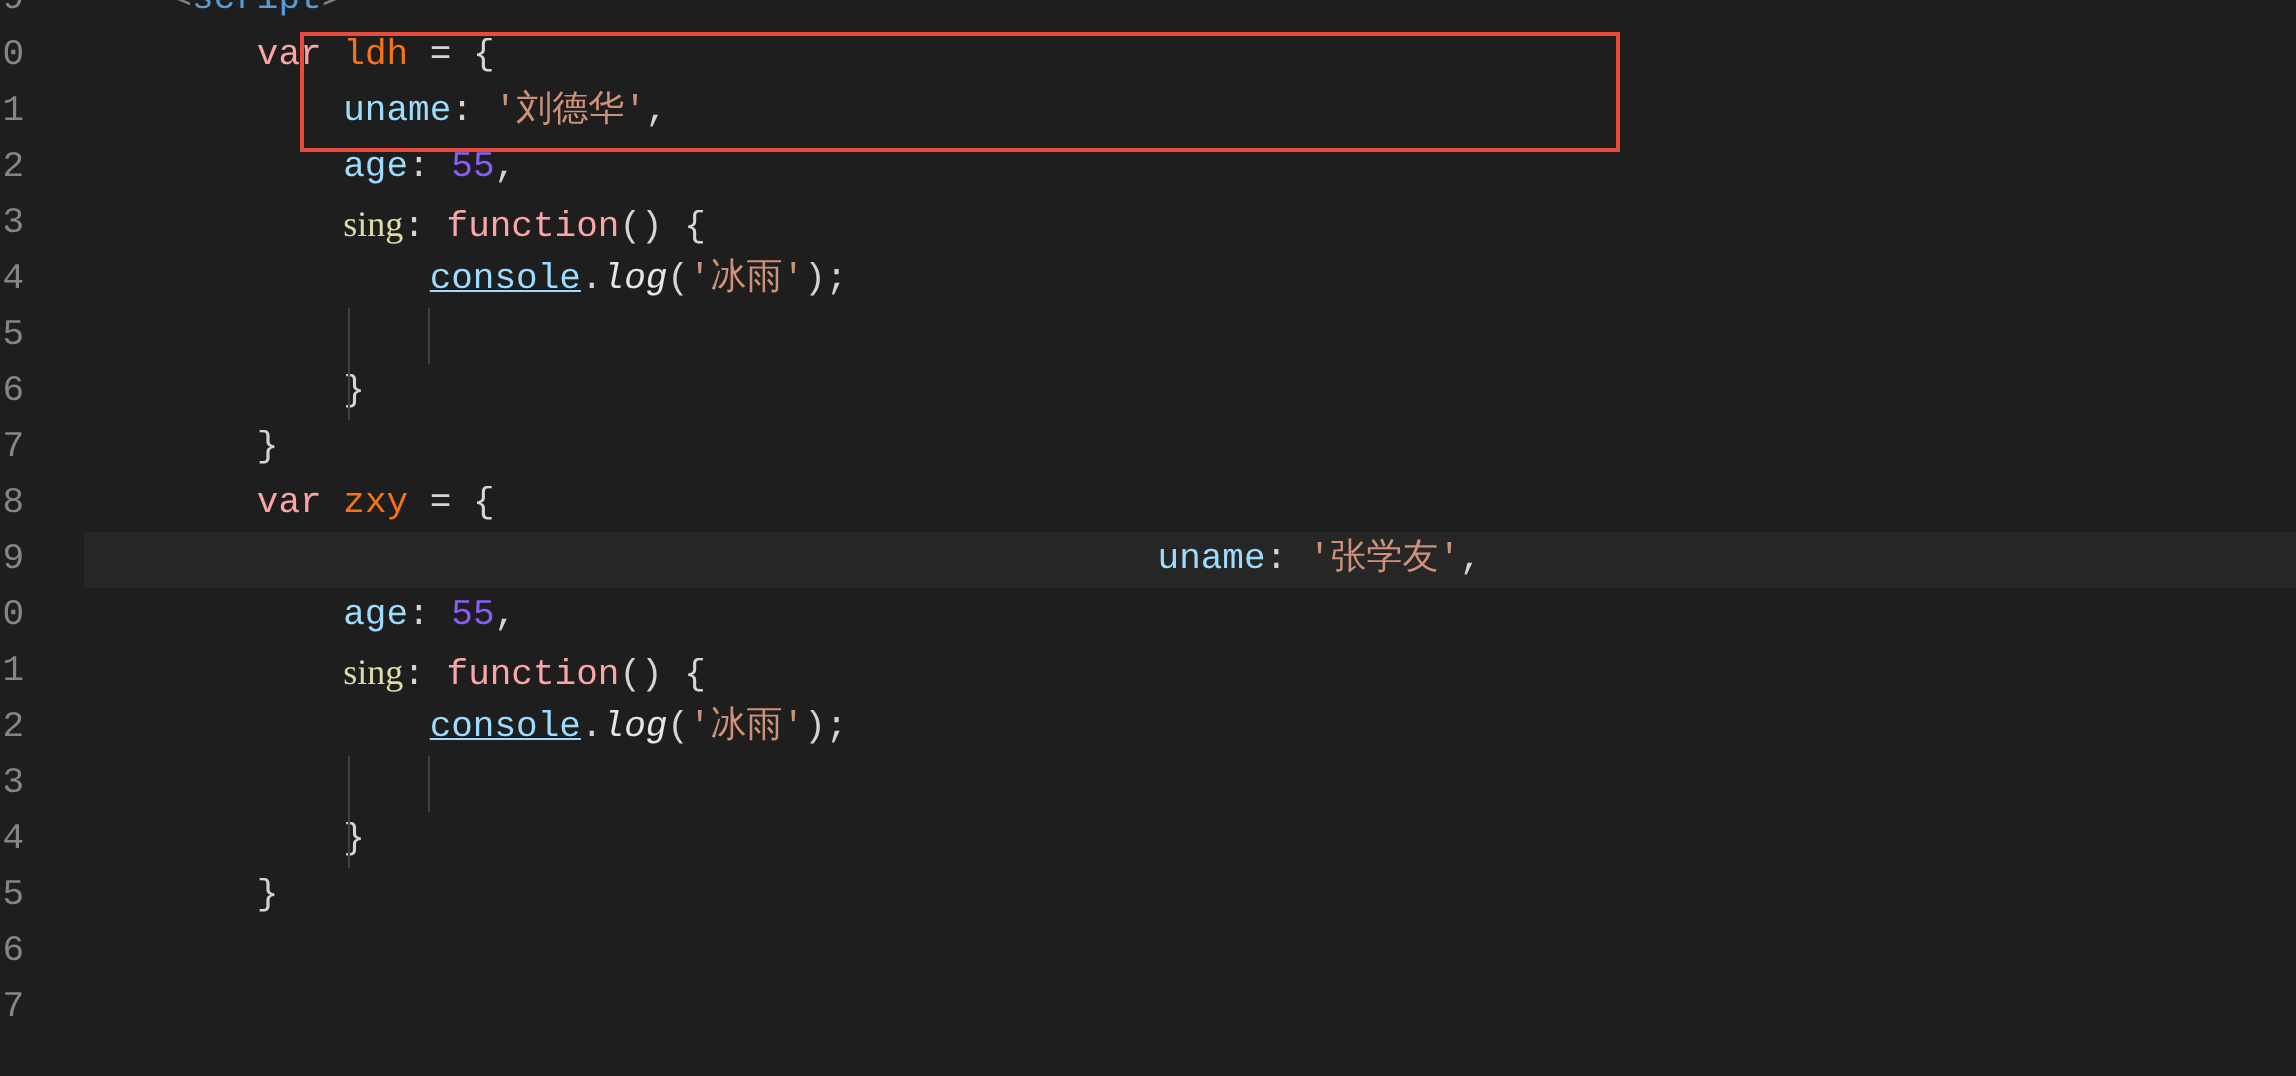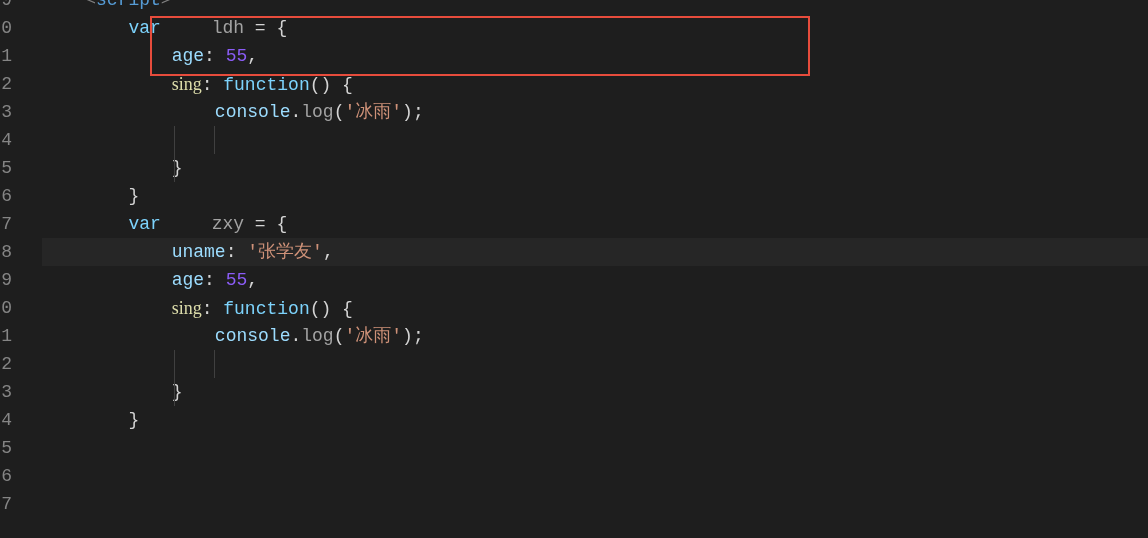--- a/index.html
+++ b/index.html
@@ -38,40 +38,41 @@
       position: relative;
       padding-left: 12px;
     }
     .code-line {
       height: 28px;
       white-space: pre;
       position: relative;
     }
     .code-line.highlighted {
       background: rgba(255,255,255,0.04);
+      text-align: center;
     }
     .indent-guide {
       display: inline-block;
       width: 1px;
       height: 28px;
       background: #404040;
       position: absolute;
     }
     .tok-tag { color: #808080; }
     .tok-tagname { color: #569cd6; }
     .tok-comment { color: #6a9955; }
-    .tok-keyword { color: #7dd3fc; }
-    .tok-var { color: #a3a3a3; margin-left: 40px; }
+    .tok-keyword { color: #fca5a5; }
+    .tok-var { color: #f97316; }
     .tok-prop { color: #9cdcfe; }
     .tok-propfn { color: #dcdcaa; font-family: Liberation Serif, serif; }
     .tok-punct { color: #d4d4d4; }
     .tok-string { color: #ce9178; }
     .tok-num { color: #8b5cf6; }
-    .tok-func { color: #a3a3a3; }
-    .tok-console { color: #9cdcfe; }
+    .tok-func { color: #e5e5e5; font-style: italic; }
+    .tok-console { color: #9cdcfe; text-decoration: underline; }
     .annotation-box {
       position: absolute;
       border: 2px solid #e74c3c;
       pointer-events: none;
       top: 16px;
       left: 120px;
       width: 660px;
       height: 60px;
       z-index: 10;
     }
@@ -103,20 +104,21 @@
   </div>
   <div class="code">
     <div class="annotation-box"></div>
 
     <div class="code-line" style="margin-top:-14px">    <span class="tok-tag">&lt;</span><span class="tok-tagname">script</span><span class="tok-tag">&gt;</span></div>
 
 
 
     <div class="code-line"><span>        </span><span class="tok-keyword">var</span><span> </span><span class="tok-var">ldh</span><span> </span><span class="tok-punct">=</span><span> </span><span class="tok-punct">{</span></div>
 
+    <div class="code-line"><span>            </span><span class="tok-prop">uname</span><span class="tok-punct">:</span><span> </span><span class="tok-string">'刘德华'</span><span class="tok-punct">,</span></div>
 
     <div class="code-line"><span>            </span><span class="tok-prop">age</span><span class="tok-punct">:</span><span> </span><span class="tok-num">55</span><span class="tok-punct">,</span></div>
 
     <div class="code-line"><span>            </span><span class="tok-propfn">sing</span><span class="tok-punct">:</span><span> </span><span class="tok-keyword">function</span><span class="tok-punct">()</span><span> </span><span class="tok-punct">{</span></div>
 
     <div class="code-line"><span>                </span><span class="tok-console">console</span><span class="tok-punct">.</span><span class="tok-func">log</span><span class="tok-punct">(</span><span class="tok-string">'冰雨'</span><span class="tok-punct">)</span><span class="tok-punct">;</span></div>
 
     <div class="code-line"><span class="indent-guide" style="left:132px"></span><span class="indent-guide" style="left:172px"></span></div>
 
     <div class="code-line"><span class="indent-guide" style="left:132px"></span><span>            </span><span class="tok-punct">}</span></div>

